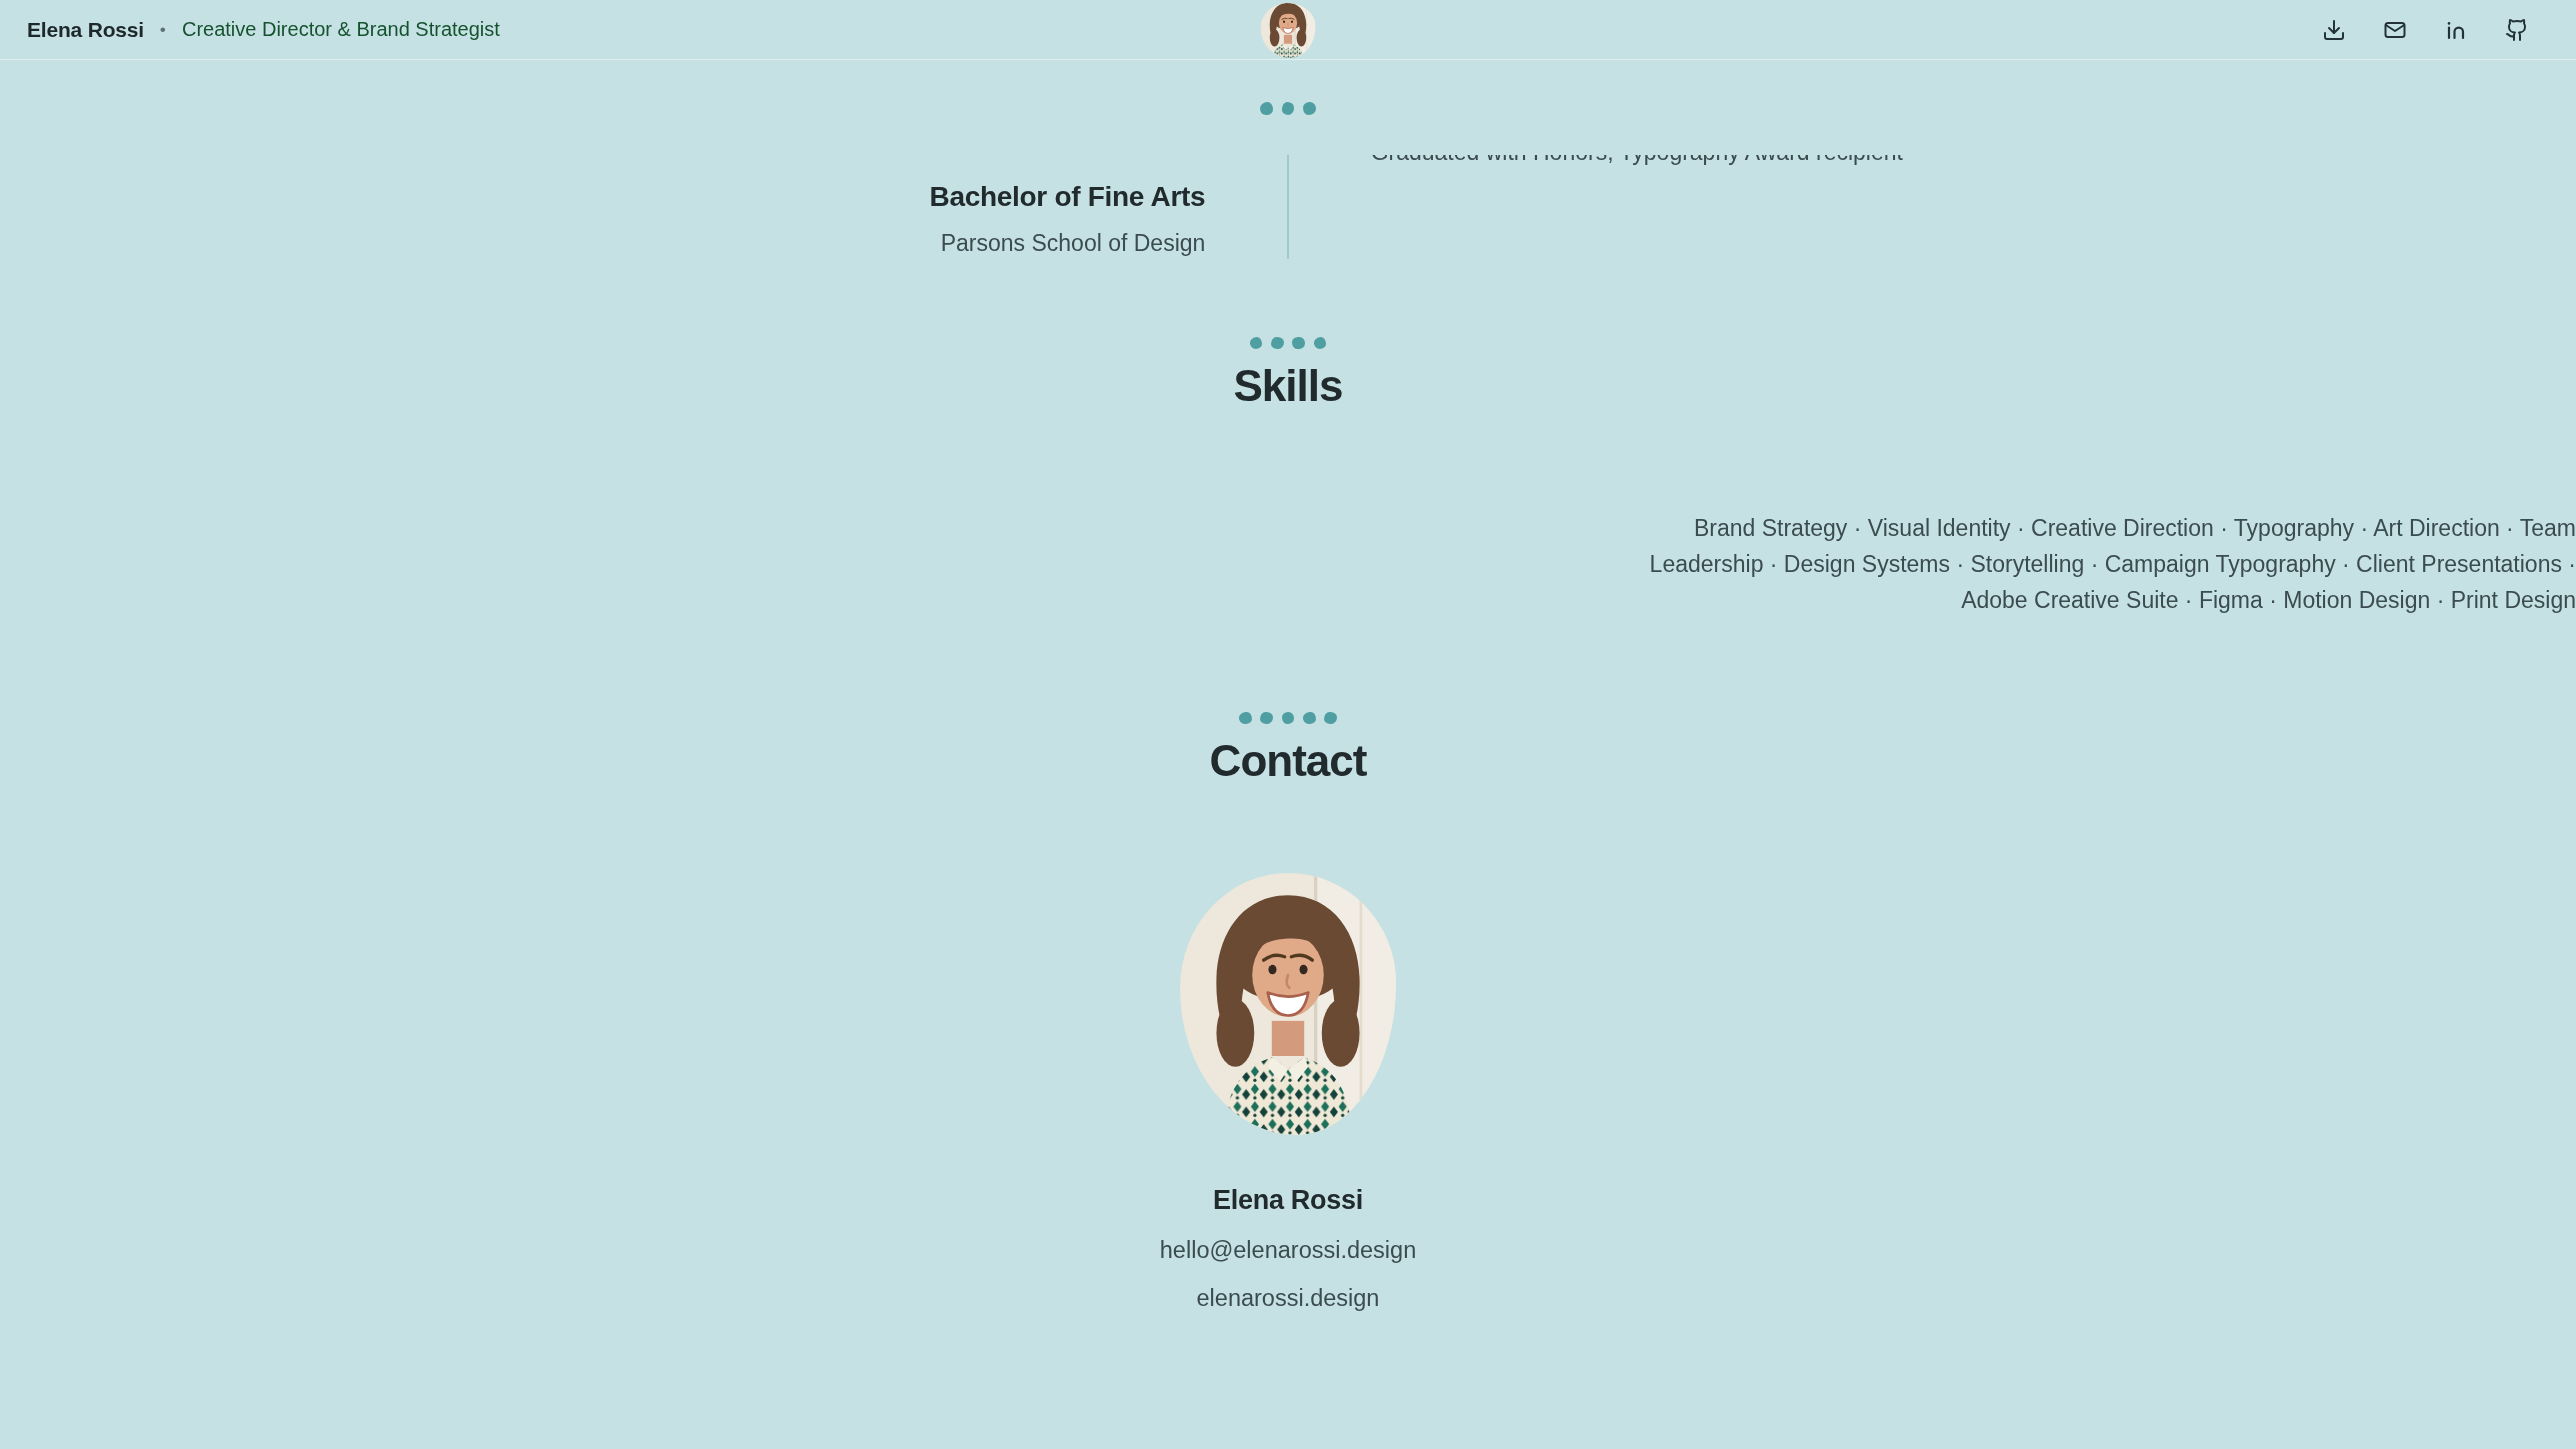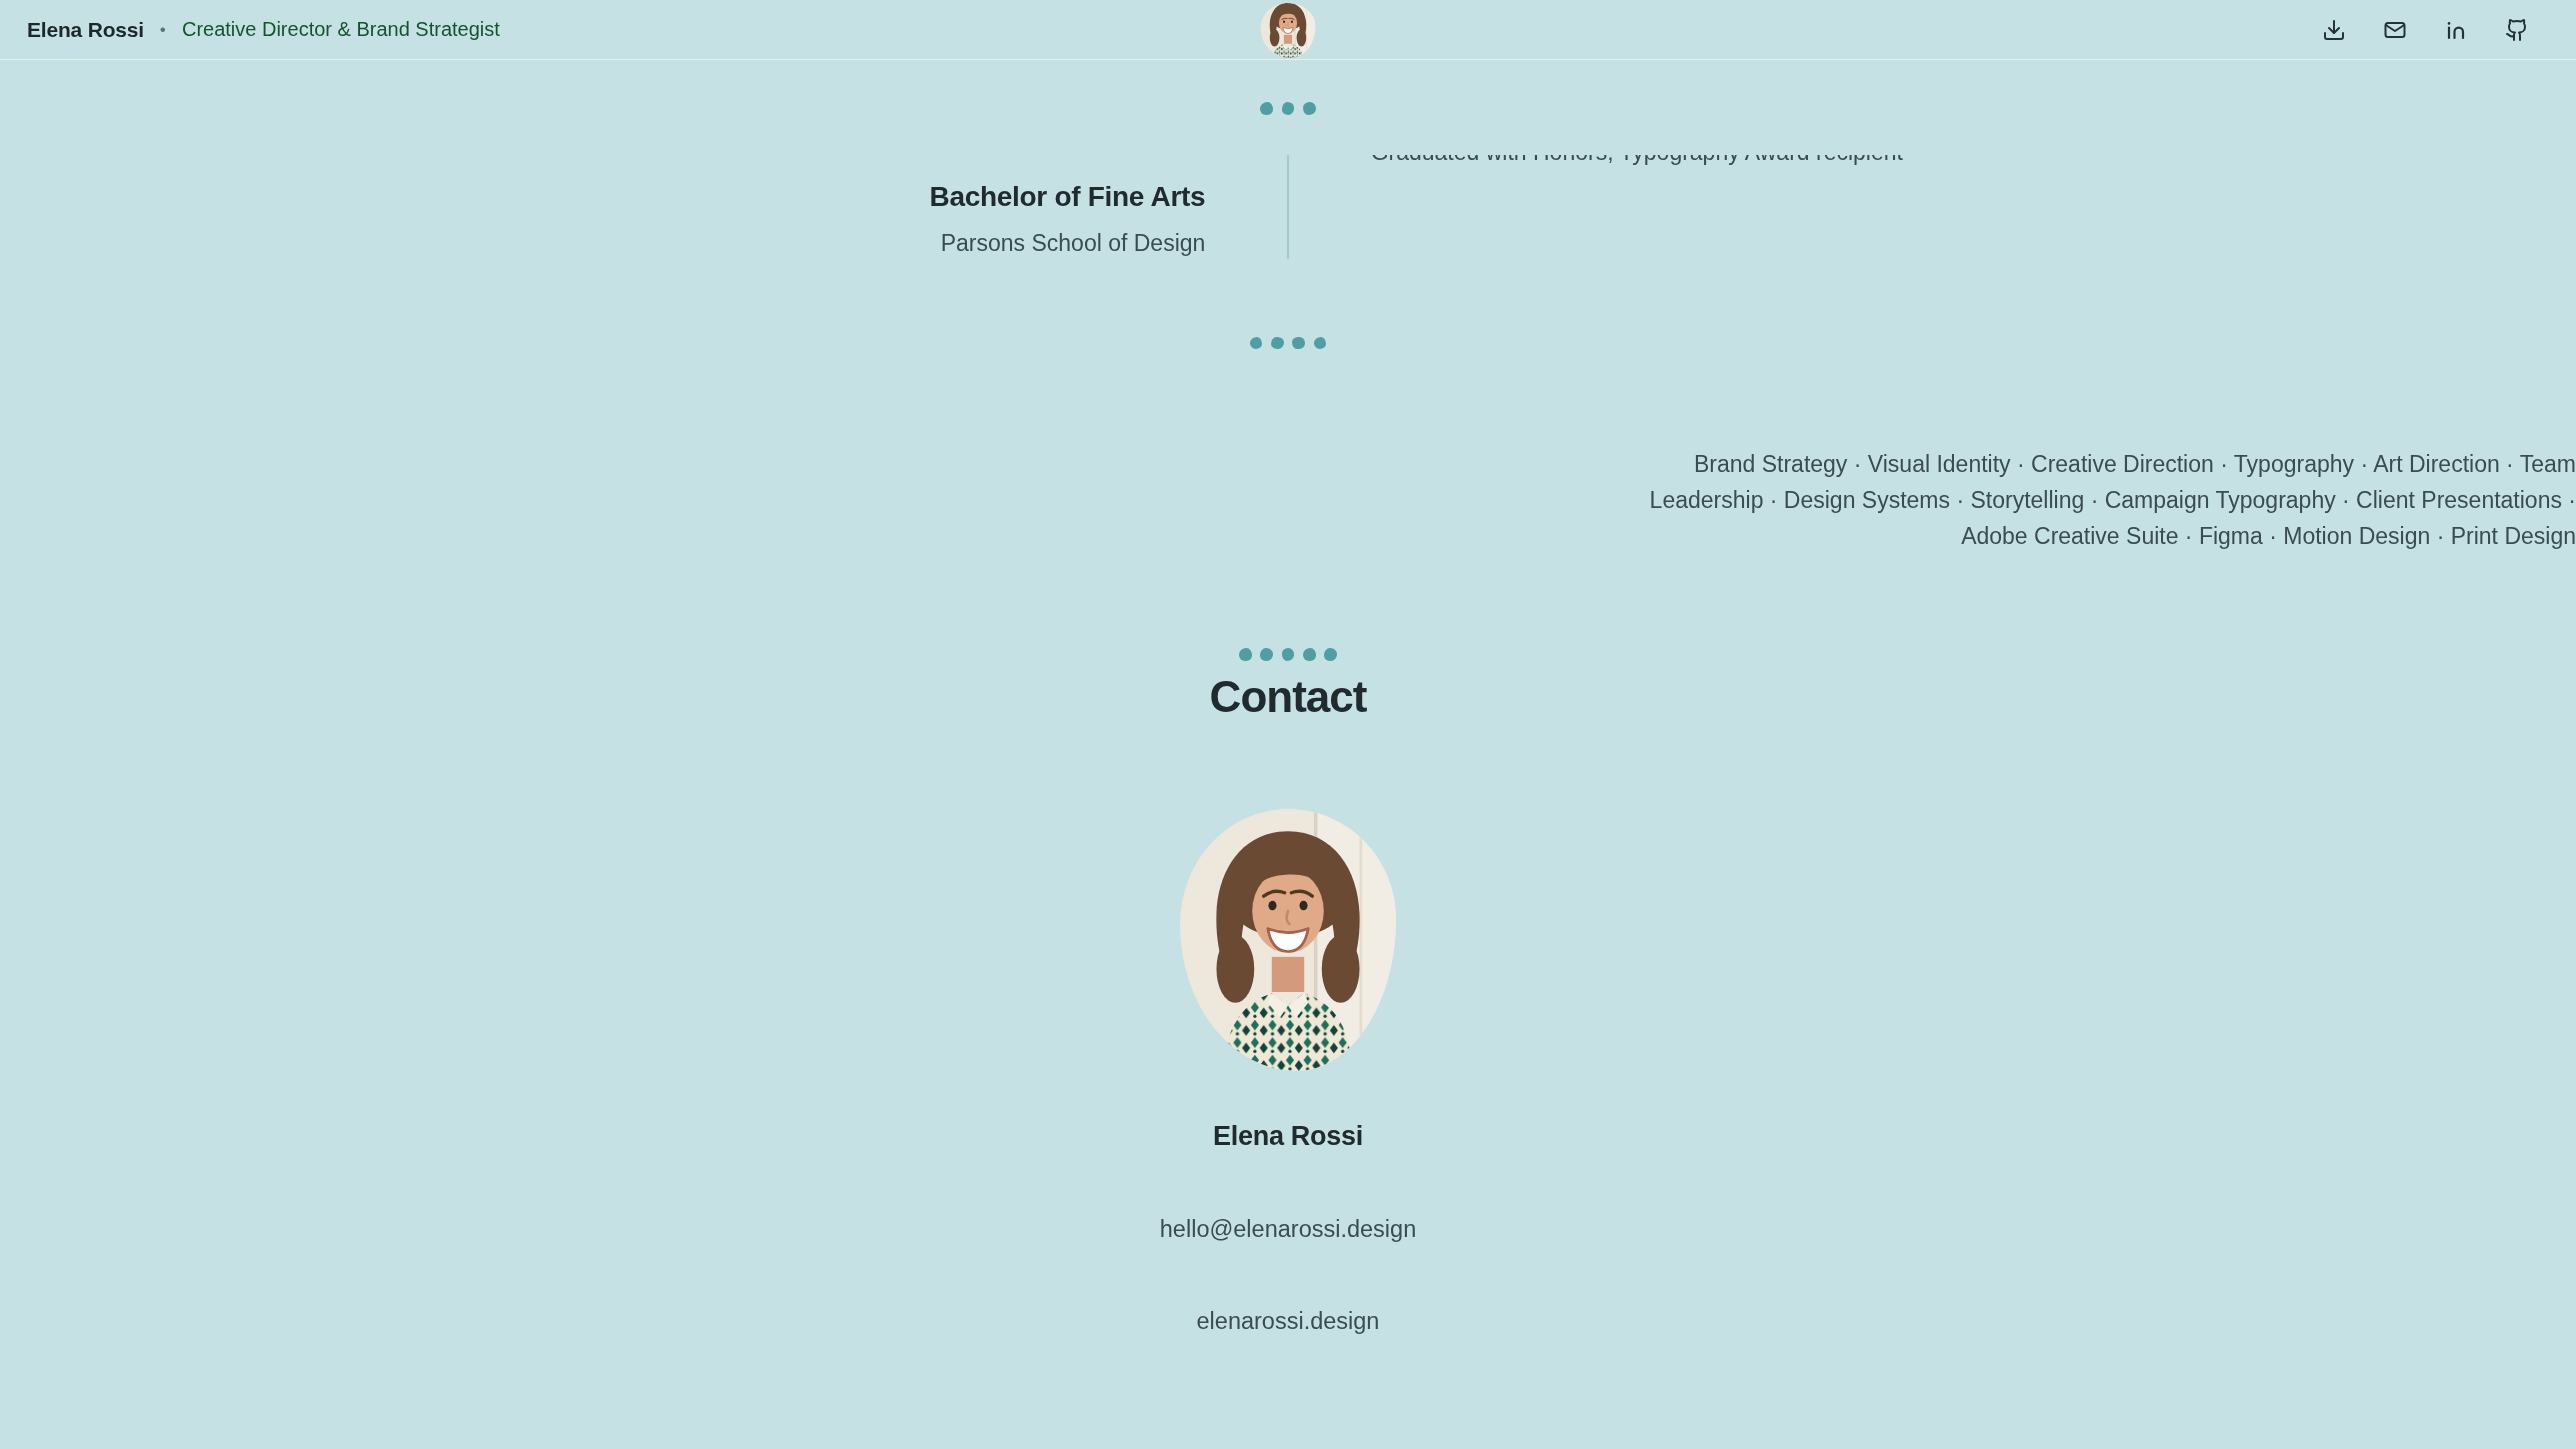--- a/index.html
+++ b/index.html
@@ -70,21 +70,21 @@
 
   
   .contact .dots { margin-top:94px; }
   .photo {
     width:216px; height:262px; margin:85px auto 0;
     border-radius:50% 50% 46% 54% / 44% 42% 58% 56%;
     overflow:hidden;
   }
   .photo svg { width:100%; height:100%; display:block; }
   .contact-name  { margin-top:48px; font-size:27px; line-height:34px; font-weight:700; color:#212b2e; letter-spacing:-0.3px; }
-  .contact-line  { margin-top:62px; font-size:23.5px; line-height:29.5px; color:#3b4c50; display:block; text-decoration:none; }
+  .contact-line  { margin-top:19px; font-size:23.5px; line-height:29.5px; color:#3b4c50; display:block; text-decoration:none; }
 </style>
 </head>
 <body>
 
 <header class="topbar">
   <div class="hdr-left">
     <span class="hdr-name">Elena Rossi</span>
     <span class="hdr-sep">•</span>
     <span class="hdr-subtitle">Creative Director &amp; Brand Strategist</span>
   </div>
@@ -174,20 +174,21 @@
     </div>
   </section>
 
   <section class="skills">
     <div class="dots">
         <span class="dot" style="border-radius: 58% 42% 52% 48% / 52% 58% 42% 48%;"></span>
         <span class="dot" style="border-radius: 46% 54% 48% 52% / 58% 46% 54% 42%;"></span>
         <span class="dot" style="border-radius: 52% 48% 58% 42% / 46% 52% 48% 58%;"></span>
         <span class="dot" style="border-radius: 58% 42% 52% 48% / 52% 58% 42% 48%;"></span>
       </div>
+    <h2 class="section-title">Skills</h2>
     <div class="skills-lines">
       <div class="skill-line">Brand Strategy · Visual Identity · Creative Direction · Typography · Art Direction · Team</div>
       <div class="skill-line">Leadership · Design Systems · Storytelling · Campaign Typography · Client Presentations ·</div>
       <div class="skill-line">Adobe Creative Suite · Figma · Motion Design · Print Design</div>
     </div>
   </section>
 
   <section class="contact">
     <div class="dots">
         <span class="dot" style="border-radius: 58% 42% 52% 48% / 52% 58% 42% 48%;"></span>

